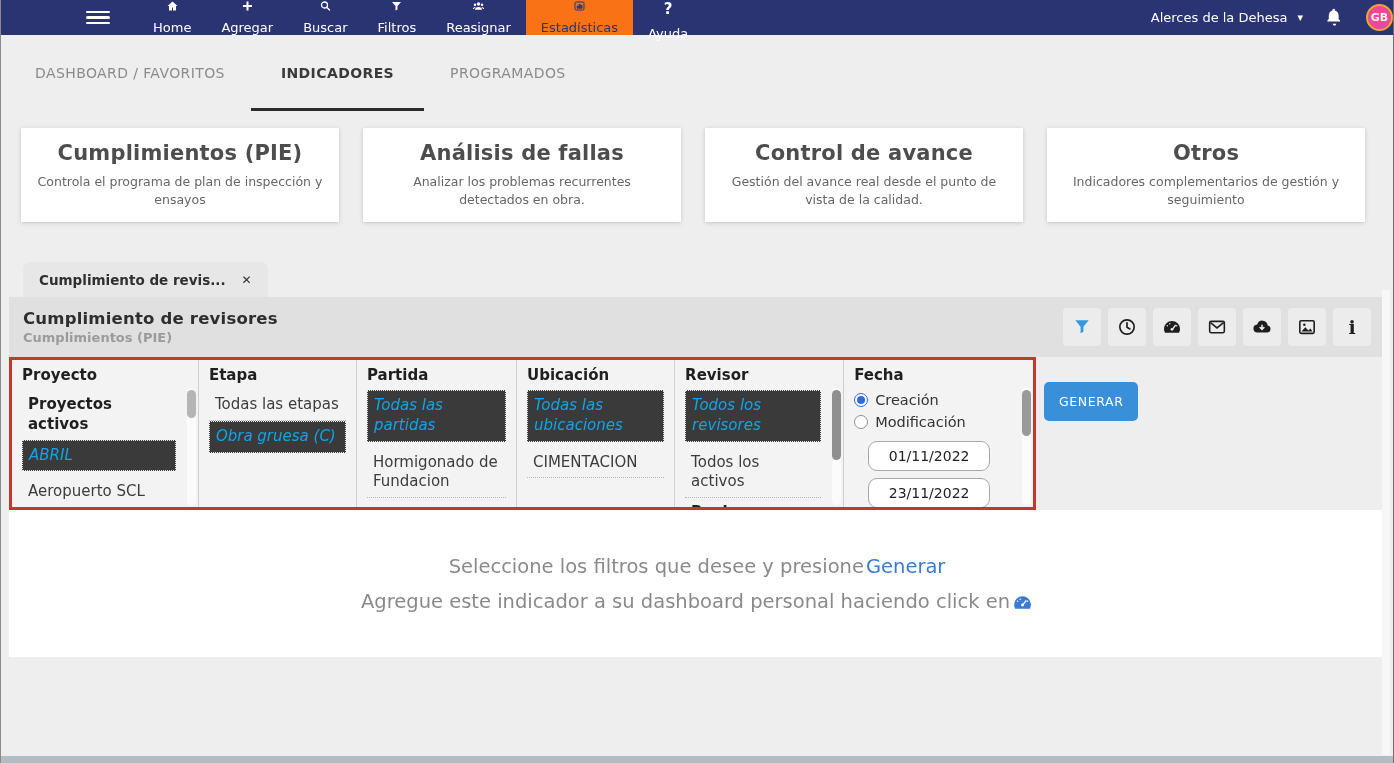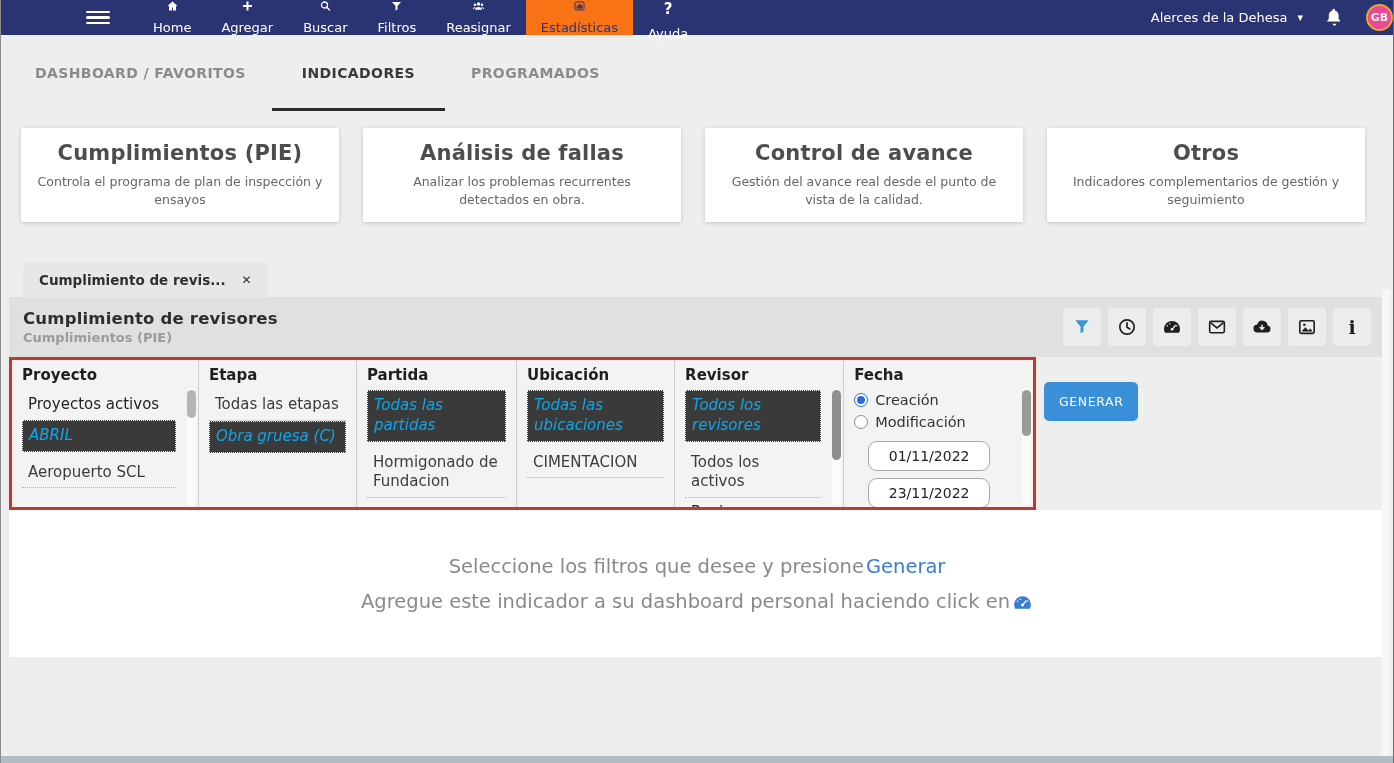--- a/index.html
+++ b/index.html
@@ -18,21 +18,21 @@
   .nav-item.active { background:#f97316; color:#2b3472; }
   .nav-item.active svg { fill:#2b3472; stroke:#2b3472; }
   .nav-right { margin-left:auto; display:flex; align-items:center; gap:22px; }
   .account { display:flex; align-items:center; gap:10px; cursor:pointer; font-size:13px; }
   .caret { font-size:11px; }
   .bell svg { width:19px; height:19px; fill:#fff; display:block; cursor:pointer; }
   .avatar { width:27px; height:27px; border-radius:50%; background:#ec4899; color:#fbf6e8; font-size:11px; font-weight:bold; display:flex; align-items:center; justify-content:center; border:2px solid #e5a92c; cursor:pointer; }
 
   
   .subtabs { height:93px; padding:30px 0 0 34px; display:flex; gap:56px; }
-  .subtab { font-size:14px; color:#8b8b8b; letter-spacing:.4px; cursor:pointer; position:relative; height:fit-content; padding-bottom:6px; font-weight:700; white-space:nowrap; }
+  .subtab { font-size:14px; color:#8b8b8b; letter-spacing:.4px; cursor:pointer; position:relative; height:fit-content; padding-bottom:6px; font-weight:400; white-space:nowrap; }
   .subtab.active { color:#3a3a3a; font-weight:bold; }
   .subtab.active::after { content:""; position:absolute; left:-30px; right:-30px; bottom:-24px; height:3px; background:#2b2b2b; }
 
   
   .cards { display:flex; gap:24px; margin:0 0 40px 20px; height:94px; }
   .card { width:318px; background:#fff; box-shadow:0 1px 4px rgba(0,0,0,.18); display:flex; flex-direction:column; align-items:center; justify-content:center; text-align:center; cursor:pointer; padding:8px 14px; }
   .card h2 { font-size:21px; color:#4d4d4d; letter-spacing:.2px; margin-bottom:8px; }
   .card p { font-size:12.5px; color:#666; line-height:1.45; }
 
   
@@ -50,21 +50,21 @@
   .tool-btn.blue svg { fill:#3598db; }
   .tool-btn .info-i { font-family:"DejaVu Serif","Liberation Serif",serif; font-weight:bold; font-size:19px; color:#1e1e1e; line-height:1; }
 
   
   .filter-strip { margin:0 8px; height:153px; display:flex; }
   .filters { width:1027px; height:153px; border:3px solid #c0392b; background:#f3f3f3; display:flex; overflow:hidden; }
   .fcol { border-right:1px solid #cfcfcf; padding:6px 10px 0 10px; overflow:hidden; position:relative; }
   .fcol:last-child { border-right:none; }
   .fcol .hdr { font-size:15px; font-weight:bold; color:#1f1f1f; margin-bottom:6px; }
   .fitem { font-size:15px; color:#3c3c3c; padding:5px 6px; border-bottom:1px dotted #b5b5b5; line-height:1.32; cursor:pointer; }
-  .fitem.group { font-weight:normal; color:#1f1f1f; border-bottom:none; cursor:default; }
+  .fitem.group { font-weight:bold; color:#1f1f1f; border-bottom:none; cursor:default; }
   .fitem.selected { background:#3a3a3a; color:#0ea5e9; border:1px dotted #e8e8e8; margin-bottom:6px;font-style:italic; }
   .scroll-track { position:absolute; right:2px; top:28px; width:9px; bottom:2px; background:#fbfbfb; border-radius:5px; }
   .scroll-thumb { position:absolute; width:9px; border-radius:5px; background:#b5b5b5; cursor:pointer; }
   .col-proyecto { width:188px; } .col-etapa { width:159px; } .col-partida { width:161px; }
   .col-ubicacion { width:159px; } .col-revisor { width:170px; } .col-fecha { width:190px; }
   .col-proyecto .inner, .col-revisor .inner, .col-fecha .inner { padding-right:12px; }
 
   .radio-row { display:flex; align-items:center; gap:7px; padding:2px 0 4px 0; cursor:pointer; }
   .radio { width:14px; height:14px; border-radius:50%; border:1.6px solid #8f8f8f; background:#fff; flex:0 0 auto; position:relative; }
   .radio.on { border-color:#2e6bd8; }

